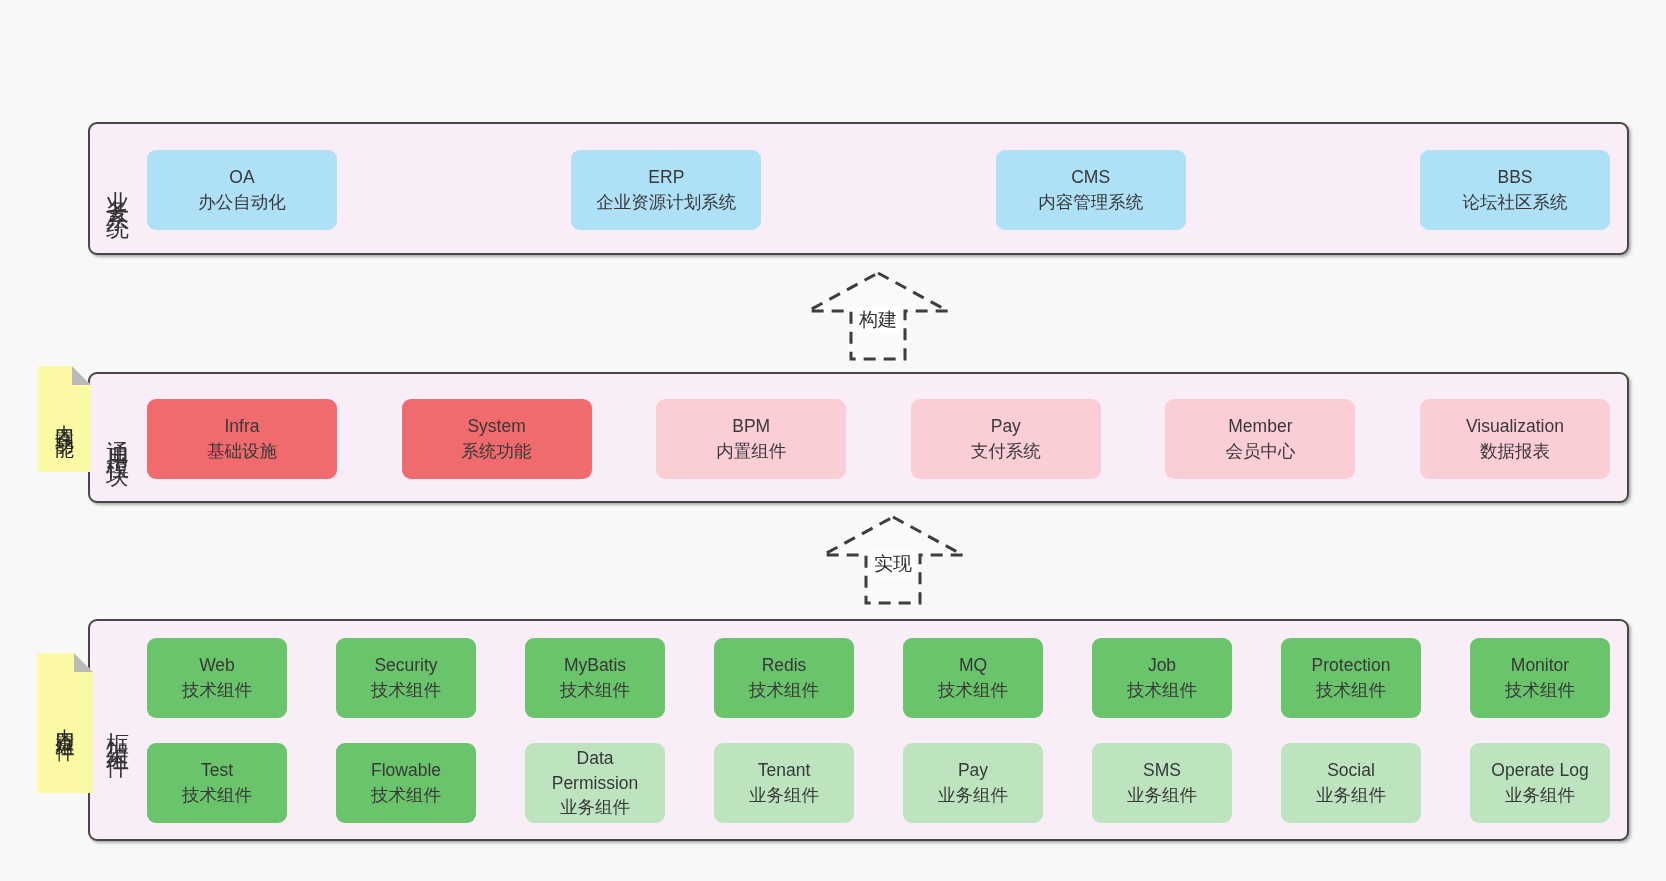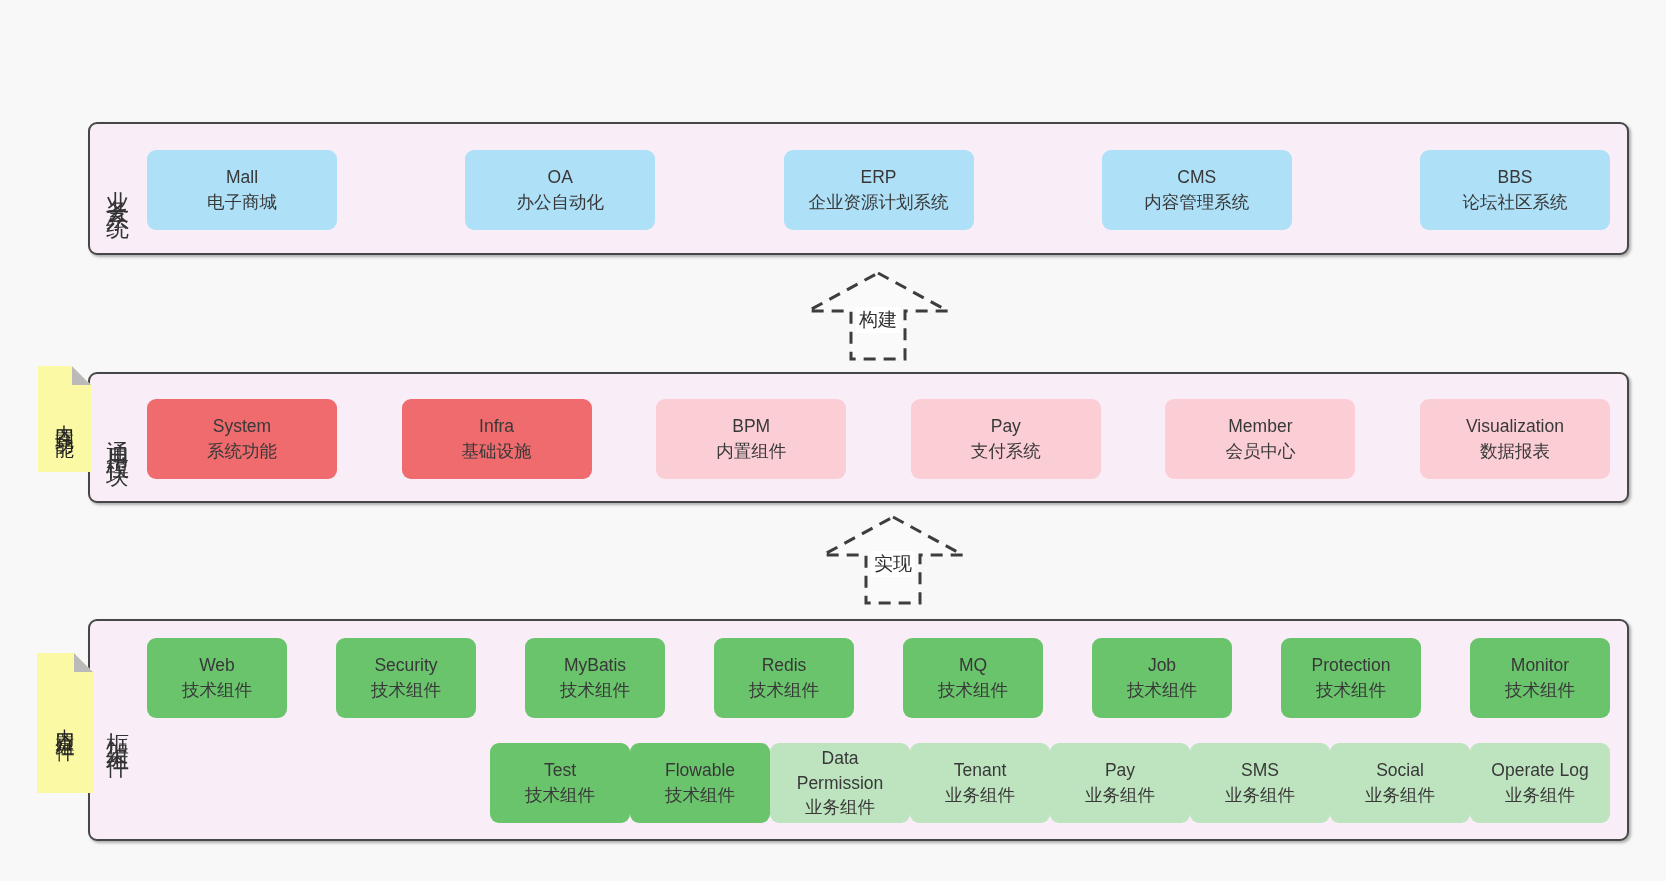--- a/index.html
+++ b/index.html
@@ -70,37 +70,33 @@
     background:#ffffff;padding:0 3px;font-size:19px;color:#2f2f2f;
     white-space:nowrap;z-index:2;
   }
   
   #band-0{top:122px;height:133px;}
   #band-0 .boxes-row{top:26px;}
   #band-1{top:372px;height:131px;}
   #band-1 .boxes-row{top:25px;}
   #band-2{top:619px;height:222px;}
   #band-2 .row-0{top:17px;}
-  #band-2 .row-1{top:122px;justify-content:flex-end;}
+  #band-2 .row-1{top:122px;}
   #note-1{left:38px;top:366px;width:53px;height:106px;}
   #note-2{left:37px;top:653px;width:56px;height:140px;}
   #arrow-0{left:805px;top:270px;}
   #arrow-1{left:820px;top:514px;}
 </style>
 </head>
 <body>
 
 <section class="band" id="band-0">
   <div class="band-label">业务系统</div>
   <div class="boxes-row cols-6 row-0">
       <div class="box v-blue">
-    <span class="box-en">Mall</span>
-    <span class="box-zh">电子商城</span>
-  </div>
-      <div class="box v-blue">
     <span class="box-en">OA</span>
     <span class="box-zh">办公自动化</span>
   </div>
       <div class="box v-blue">
     <span class="box-en">ERP</span>
     <span class="box-zh">企业资源计划系统</span>
   </div>
       <div class="box v-blue">
     <span class="box-en">CMS</span>
     <span class="box-zh">内容管理系统</span>
@@ -116,26 +112,26 @@
   <svg width="146" height="92" viewBox="0 0 146 92">
     <polygon points="73,3 143,41 100,41 100,89 46,89 46,41 3,41" fill="#fafafa" stroke="var(--arrow-stroke)" stroke-width="3" stroke-dasharray="12 8"></polygon>
   </svg>
   <span class="arrow-label">构建</span>
 </div>
 
 <section class="band" id="band-1">
   <div class="band-label">通用模块</div>
   <div class="boxes-row cols-6 row-0">
       <div class="box v-red">
+    <span class="box-en">Infra</span>
+    <span class="box-zh">基础设施</span>
+  </div>
+      <div class="box v-red">
     <span class="box-en">System</span>
     <span class="box-zh">系统功能</span>
-  </div>
-      <div class="box v-red">
-    <span class="box-en">Infra</span>
-    <span class="box-zh">基础设施</span>
   </div>
       <div class="box v-pink">
     <span class="box-en">BPM</span>
     <span class="box-zh">内置组件</span>
   </div>
       <div class="box v-pink">
     <span class="box-en">Pay</span>
     <span class="box-zh">支付系统</span>
   </div>
       <div class="box v-pink">

